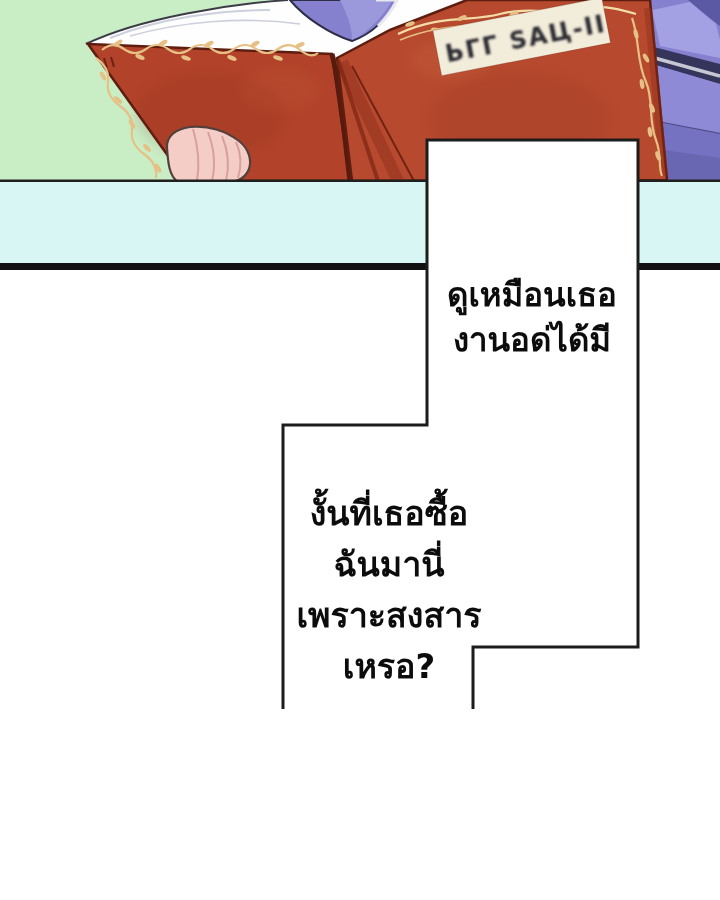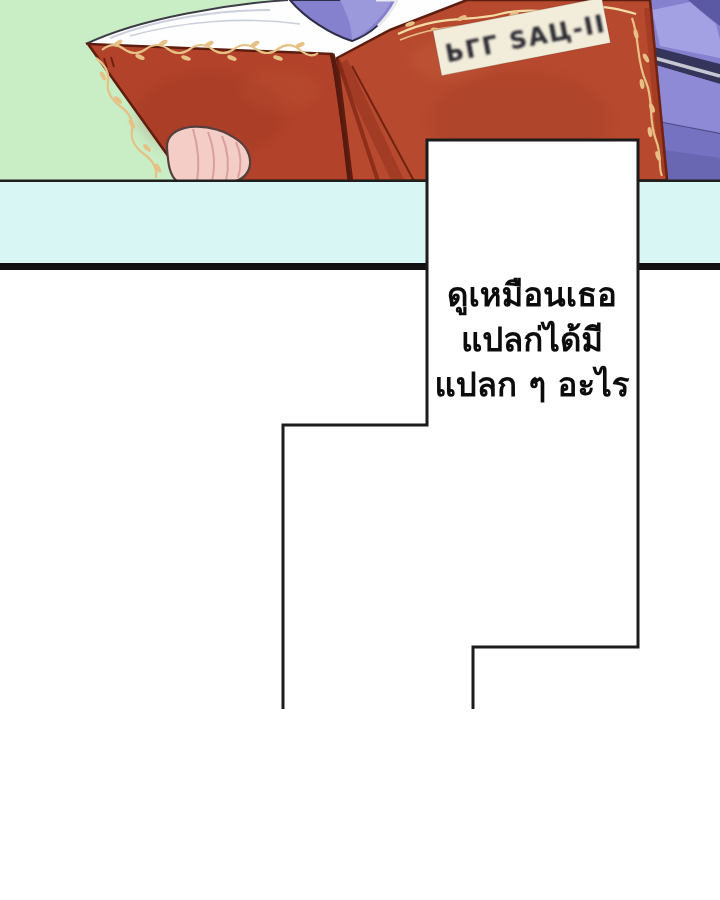--- a/index.html
+++ b/index.html
@@ -141,20 +141,25 @@
     <rect x="0" y="182" width="720" height="81" fill="#d8f6f3"></rect>
     <rect x="0" y="263" width="720" height="7" fill="#111111"></rect>
   </svg>
 
   <svg class="bubble-svg" width="720" height="900" viewBox="0 0 720 900">
     <path d="M427,140 L638,140 L638,647 L473,647 L473,763 L283,763 L283,425 L427,425 Z" fill="#ffffff" stroke="#1c1c1c" stroke-width="3" stroke-linejoin="miter"></path>
   </svg>
 
   <div class="bubble-text bubble-text-1">
     <div>ดูเหมือนเธอ</div>
-    <div>แปลก่ได้มี</div>
-    <div>แปลก ๆ อะไร</div>
+    <div>งานอด่ได้มี</div>
   </div>
 
+  <div class="bubble-text bubble-text-2">
+    <div>งั้นที่เธอซื้อ</div>
+    <div>ฉันมานี่</div>
+    <div>เพราะสงสาร</div>
+    <div>เหรอ?</div>
+  </div>
 
   <div class="faint-marks">· ·</div>
 
 </div>
 
 </body></html>

